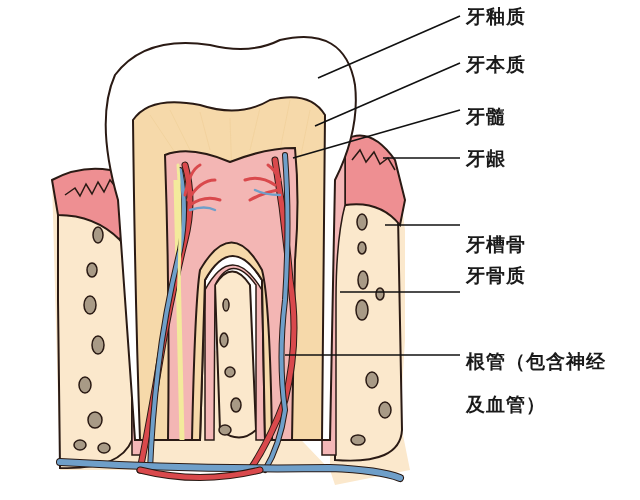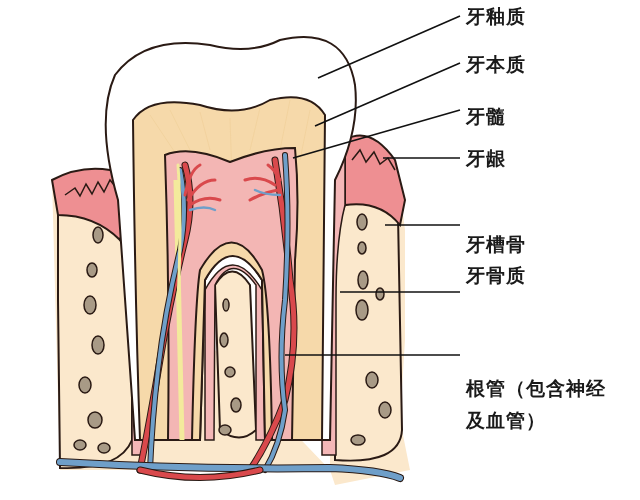--- a/index.html
+++ b/index.html
@@ -1,21 +1,21 @@
 <!DOCTYPE html>
 <html><head>
   <meta charset="utf-8">
   <style>
     html, body { margin: 0; padding: 0; background: #ffffff; }
     body { width: 640px; height: 500px; position: relative; overflow: hidden;
            font-family: "DejaVu Sans", "Liberation Sans", sans-serif; }
     #diagram { position: absolute; left: 0; top: 0; width: 640px; height: 500px; }
     .label { position: absolute; font-size: 19px; color: #1a1a1a; line-height: 24px;
              white-space: nowrap; letter-spacing: 1px; font-weight: bold; }
-    .label-multi { white-space: normal; width: 150px; line-height: 32px; margin-top: 32px; }
+    .label-multi { white-space: normal; width: 150px; line-height: 43px; }
   </style>
 </head>
 <body>
 
 <svg id="diagram" viewBox="0 0 640 500" xmlns="http://www.w3.org/2000/svg">
 
   <g>
     <path d="M52 180 L60 470 L330 470 L335 485 L410 470 L400 420 L405 340 L405 230 L400 190 L350 160 L330 190 L330 470 Z" fill="#fbe8cc" stroke="none"></path>
 
     <path d="M58 215 Q90 210 110 225 Q130 245 132 280 L132 440 Q120 470 60 468 L58 300 Z" fill="#fbe8cc" stroke="#2a1a14" stroke-width="2"></path>

